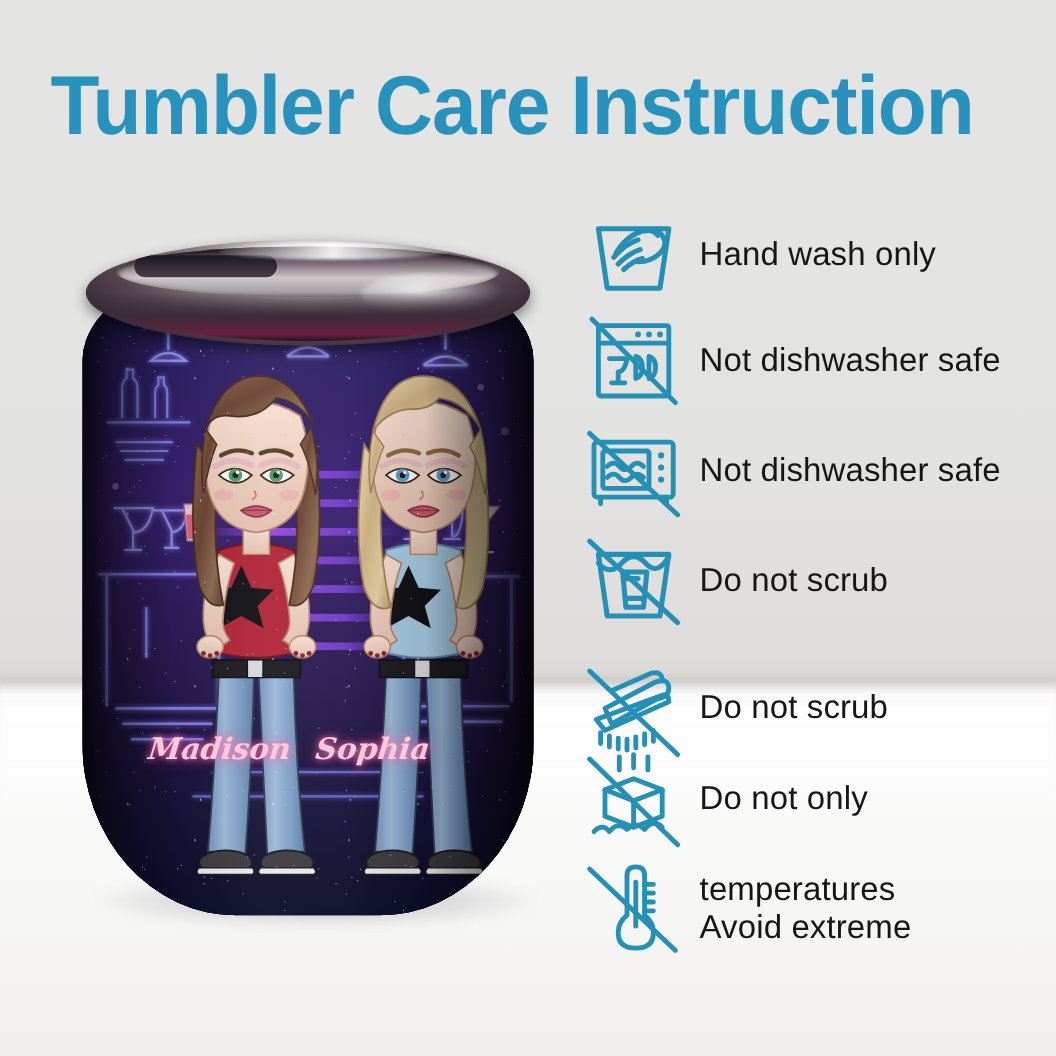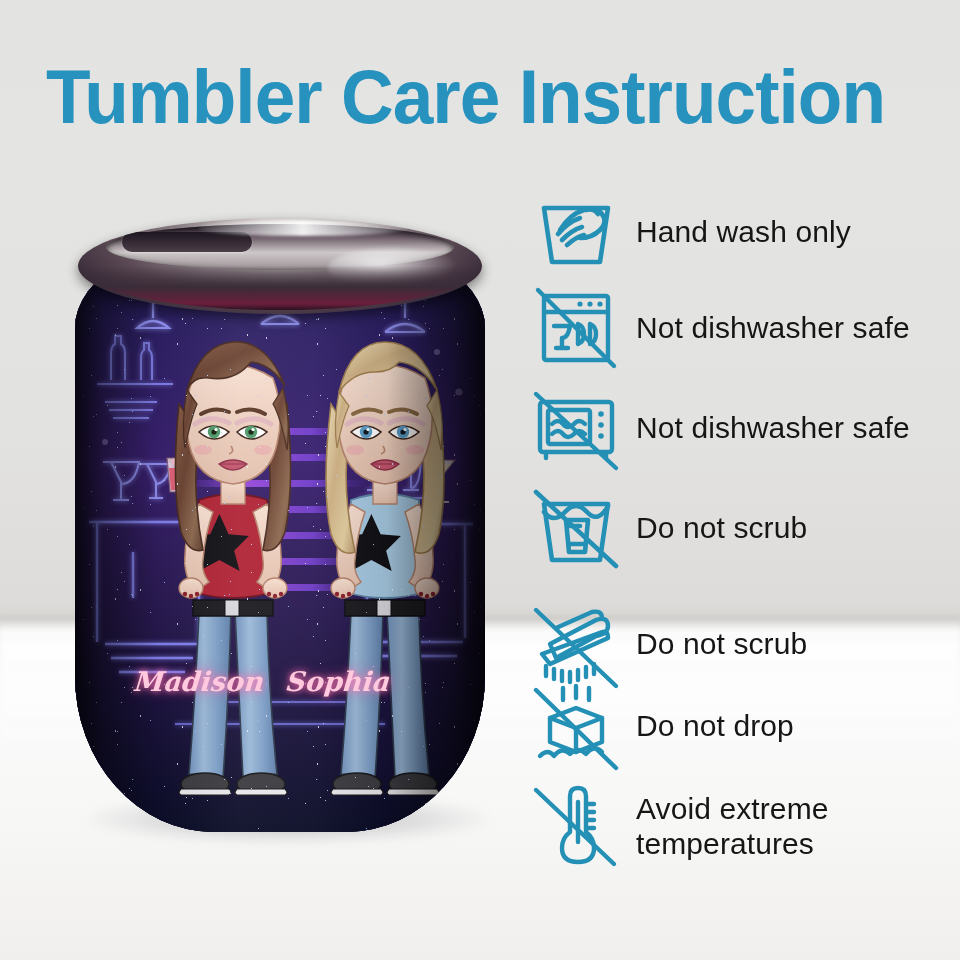--- a/index.html
+++ b/index.html
@@ -555,32 +555,32 @@
     <div class="care-row" style="top:494px">
       <div class="care-icon">
         <svg viewBox="0 0 92 92" fill="none" stroke="#2490b5" stroke-width="4.4" stroke-linecap="round" stroke-linejoin="round">
           <path d="M33 8 v12 M46 6 v12 M59 8 v12"></path>
           <path d="M46 28 L72 38 V62 L46 72 L20 62 V38 Z"></path>
           <path d="M20 38 L46 48 L72 38 M46 48 V72"></path>
           <path d="M10 76 q8 -8 14 0 q8 -10 16 -2 q8 -8 16 0 q8 -10 16 -2"></path>
           <path d="M6 10 L86 88"></path>
         </svg>
       </div>
-      <div class="care-label">Do not drop</div>
+      <div class="care-label">Do not only</div>
     </div>
 
     <div class="care-row" style="top:594px">
       <div class="care-icon">
         <svg viewBox="0 0 92 92" fill="none" stroke="#2490b5" stroke-width="4.4" stroke-linecap="round" stroke-linejoin="round">
           <path d="M40 16 q0 -8 8 -8 q8 0 8 8 V52 q8 6 8 16 q0 14 -16 14 q-16 0 -16 -14 q0 -10 8 -16 Z"></path>
           <path d="M48 22 V62"></path>
           <path d="M56 24 h8 M56 32 h8 M56 40 h8 M56 48 h8"></path>
           <path d="M6 10 L84 84"></path>
         </svg>
       </div>
       <div class="care-label two-line">
+        <div>temperatures</div>
         <div>Avoid extreme</div>
-        <div>temperatures</div>
       </div>
     </div>
 
   </div>
 </div>
 
 </body></html>

